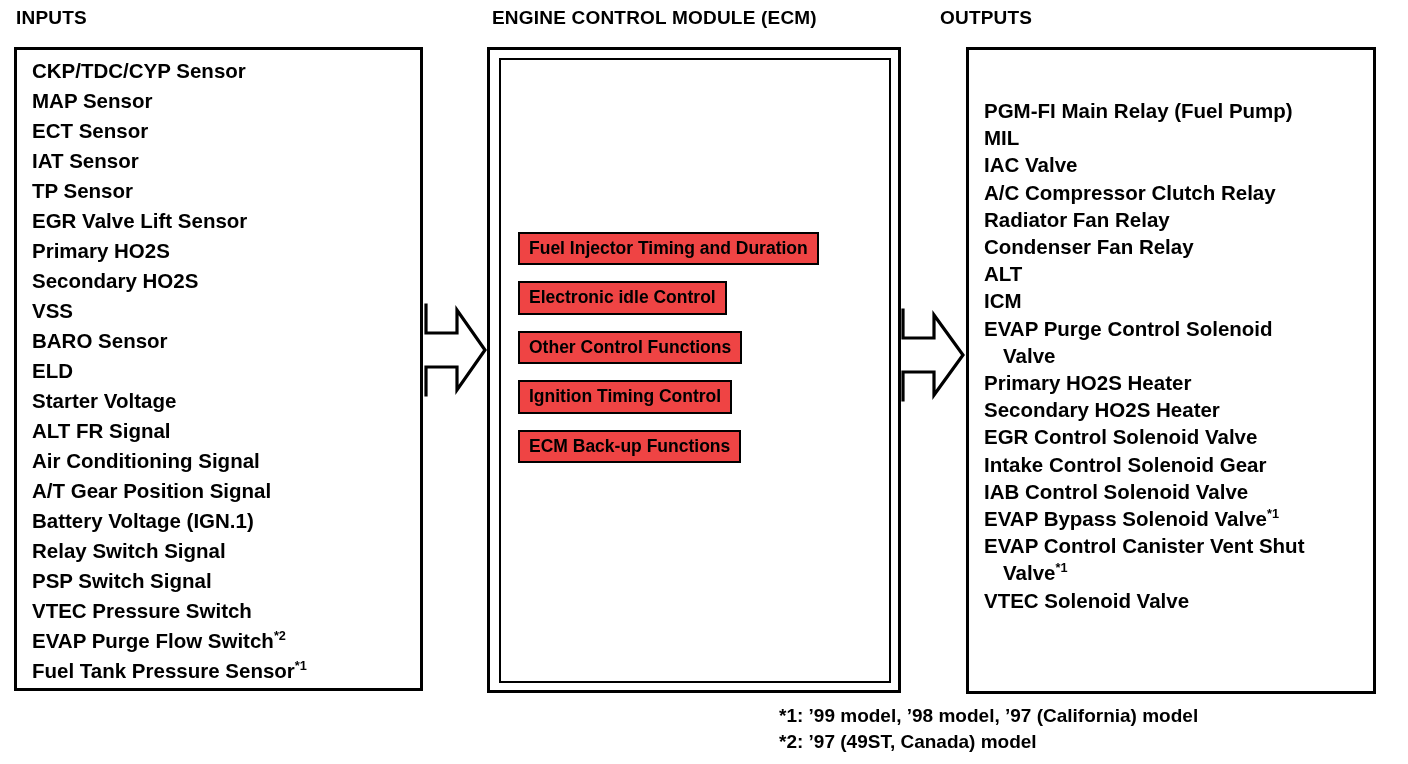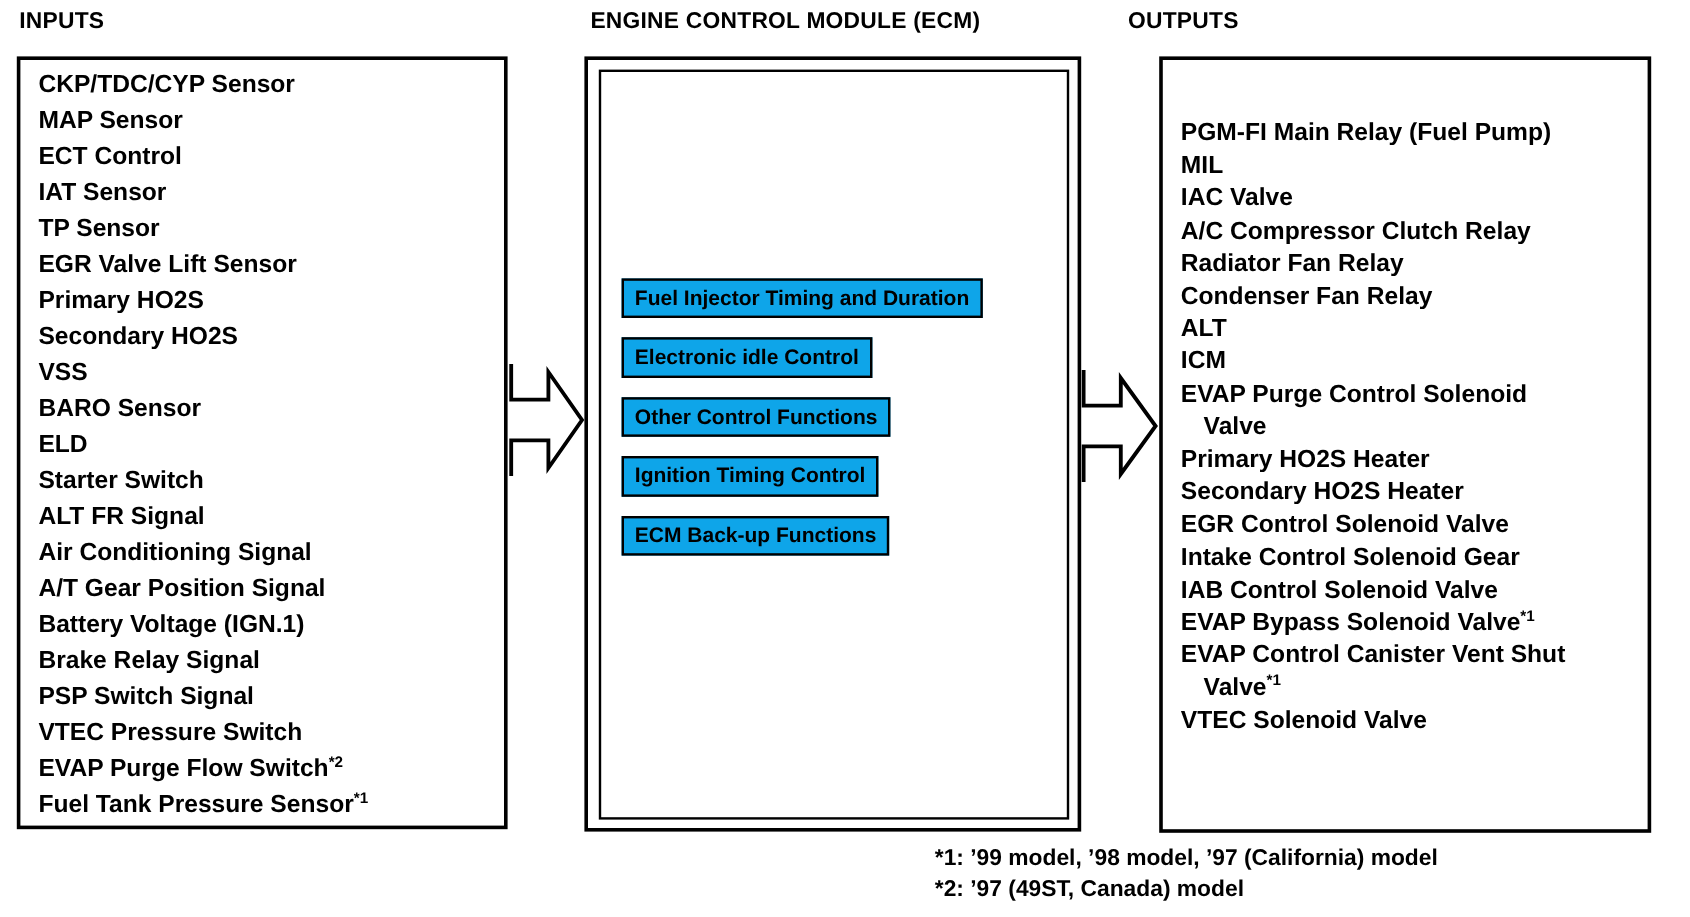--- a/index.html
+++ b/index.html
@@ -97,21 +97,21 @@
     position: absolute;
     left: 518px;
     top: 232px;
     display: flex;
     flex-direction: column;
     align-items: flex-start;
     gap: 16px;
   }
   .func-box {
     border: 2px solid #000;
-    background: #0ea5e9;
+    background: #ef4444;
     font-size: 17.5px;
     font-weight: bold;
     padding: 5px 9px 6px 9px;
     white-space: nowrap;
     line-height: 1.05;
   }
 
   
   .block-arrow {
     position: absolute;
@@ -132,35 +132,35 @@
 </head>
 <body>
 
 <div id="heading-inputs" class="col-heading">INPUTS</div>
 
 <div id="inputs-box" class="panel-box"></div>
 
 <ul id="inputs-list" class="item-list">
     <li><span>CKP/TDC/CYP Sensor</span></li>
     <li><span>MAP Sensor</span></li>
-    <li><span>ECT Control</span></li>
+    <li><span>ECT Sensor</span></li>
     <li><span>IAT Sensor</span></li>
     <li><span>TP Sensor</span></li>
     <li><span>EGR Valve Lift Sensor</span></li>
     <li><span>Primary HO2S</span></li>
     <li><span>Secondary HO2S</span></li>
     <li><span>VSS</span></li>
     <li><span>BARO Sensor</span></li>
     <li><span>ELD</span></li>
-    <li><span>Starter Switch</span></li>
+    <li><span>Starter Voltage</span></li>
     <li><span>ALT FR Signal</span></li>
     <li><span>Air Conditioning Signal</span></li>
     <li><span>A/T Gear Position Signal</span></li>
     <li><span>Battery Voltage (IGN.1)</span></li>
-    <li><span>Brake Relay Signal</span></li>
+    <li><span>Relay Switch Signal</span></li>
     <li><span>PSP Switch Signal</span></li>
     <li><span>VTEC Pressure Switch</span></li>
     <li><span>EVAP Purge Flow Switch</span><sup class="note">*2</sup></li>
     <li><span>Fuel Tank Pressure Sensor</span><sup class="note">*1</sup></li>
   </ul>
 
 <div class="block-arrow" style="left:424px; top:303px;">
   <svg width="64" height="94" viewBox="0 0 64 94" xmlns="http://www.w3.org/2000/svg">
     <polyline points="2,2 2,30 33,30 33,7 61,47 33,87 33,64 2,64 2,92" fill="none" stroke="#000000" stroke-width="3.2" stroke-linejoin="miter" stroke-linecap="square"></polyline>
   </svg>

